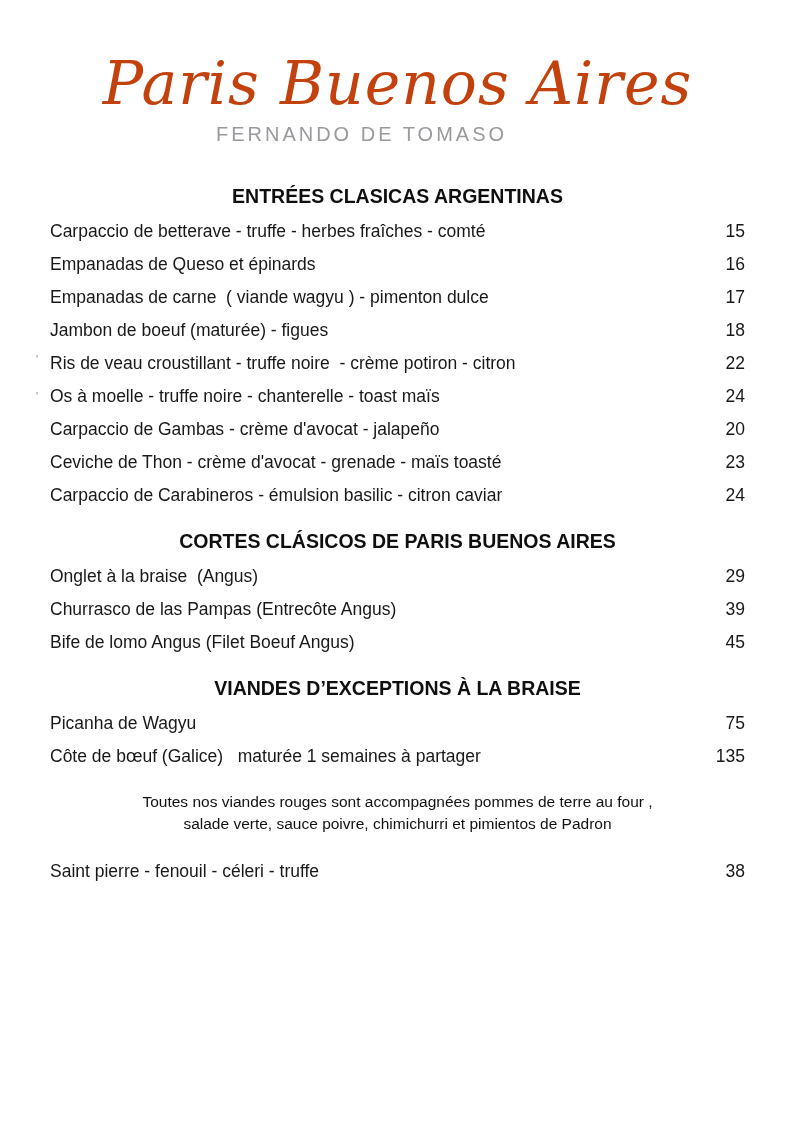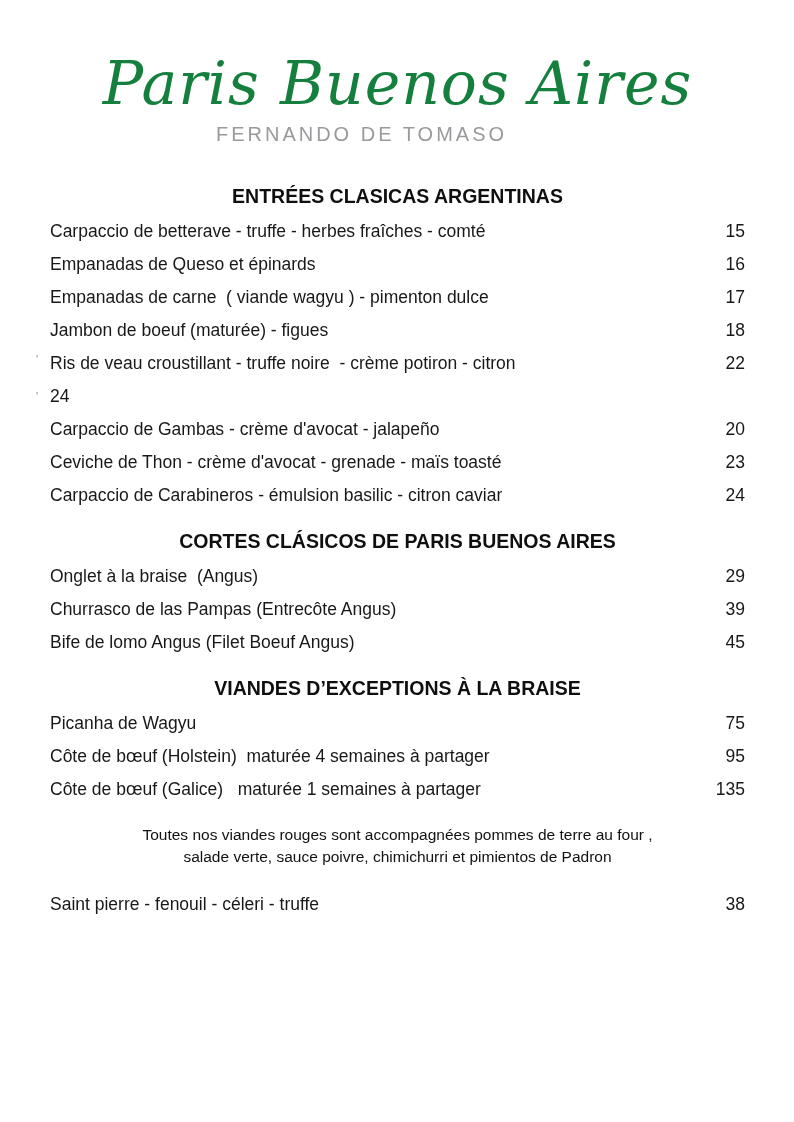--- a/index.html
+++ b/index.html
@@ -21,21 +21,21 @@
   
   .logo {
     margin-top: 44px;
     text-align: center;
   }
   .logo-script {
     font-family: "DejaVu Serif", serif;
     font-style: italic;
     font-size: 60px;
     line-height: 78px;
-    color: #15803d;
+    color: #c2410c;
     letter-spacing: 1px;
     white-space: nowrap;
   }
   .logo-sub {
     font-size: 20px;
     line-height: 24px;
     color: #9a9a9e;
     letter-spacing: 3px;
     text-align: center;
     padding-right: 72px;
@@ -121,20 +121,21 @@
     <span class="dish">Jambon de boeuf (maturée) - figues</span>
     <span class="price">18</span>
   </div>
 
   <div class="row">
     <span class="dish">Ris de veau croustillant - truffe noire  - crème potiron - citron</span>
     <span class="price">22</span>
   </div>
 
   <div class="row">
+    <span class="dish">Os à moelle - truffe noire - chanterelle - toast maïs</span>
     <span class="price">24</span>
   </div>
 </div>
   </section>
 
   <section class="menu-section">
     <div class="rows">
   <div class="row">
     <span class="dish">Carpaccio de Gambas - crème d'avocat - jalapeño</span>
     <span class="price">20</span>
@@ -173,24 +174,20 @@
   </section>
 
   <section class="menu-section">
     <h2 class="section-title">VIANDES D’EXCEPTIONS À LA BRAISE</h2>
     <div class="rows">
   <div class="row">
     <span class="dish">Picanha de Wagyu</span>
     <span class="price">75</span>
   </div>
 
-  <div class="row">
-    <span class="dish">Côte de bœuf (Holstein)  maturée 4 semaines à partager</span>
-    <span class="price">95</span>
-  </div>
 
   <div class="row">
     <span class="dish">Côte de bœuf (Galice)   maturée 1 semaines à partager</span>
     <span class="price">135</span>
   </div>
 </div>
   </section>
 
   <p class="note">
         <span style="display: block;">Toutes nos viandes rouges sont accompagnées pommes de terre au four ,</span>

